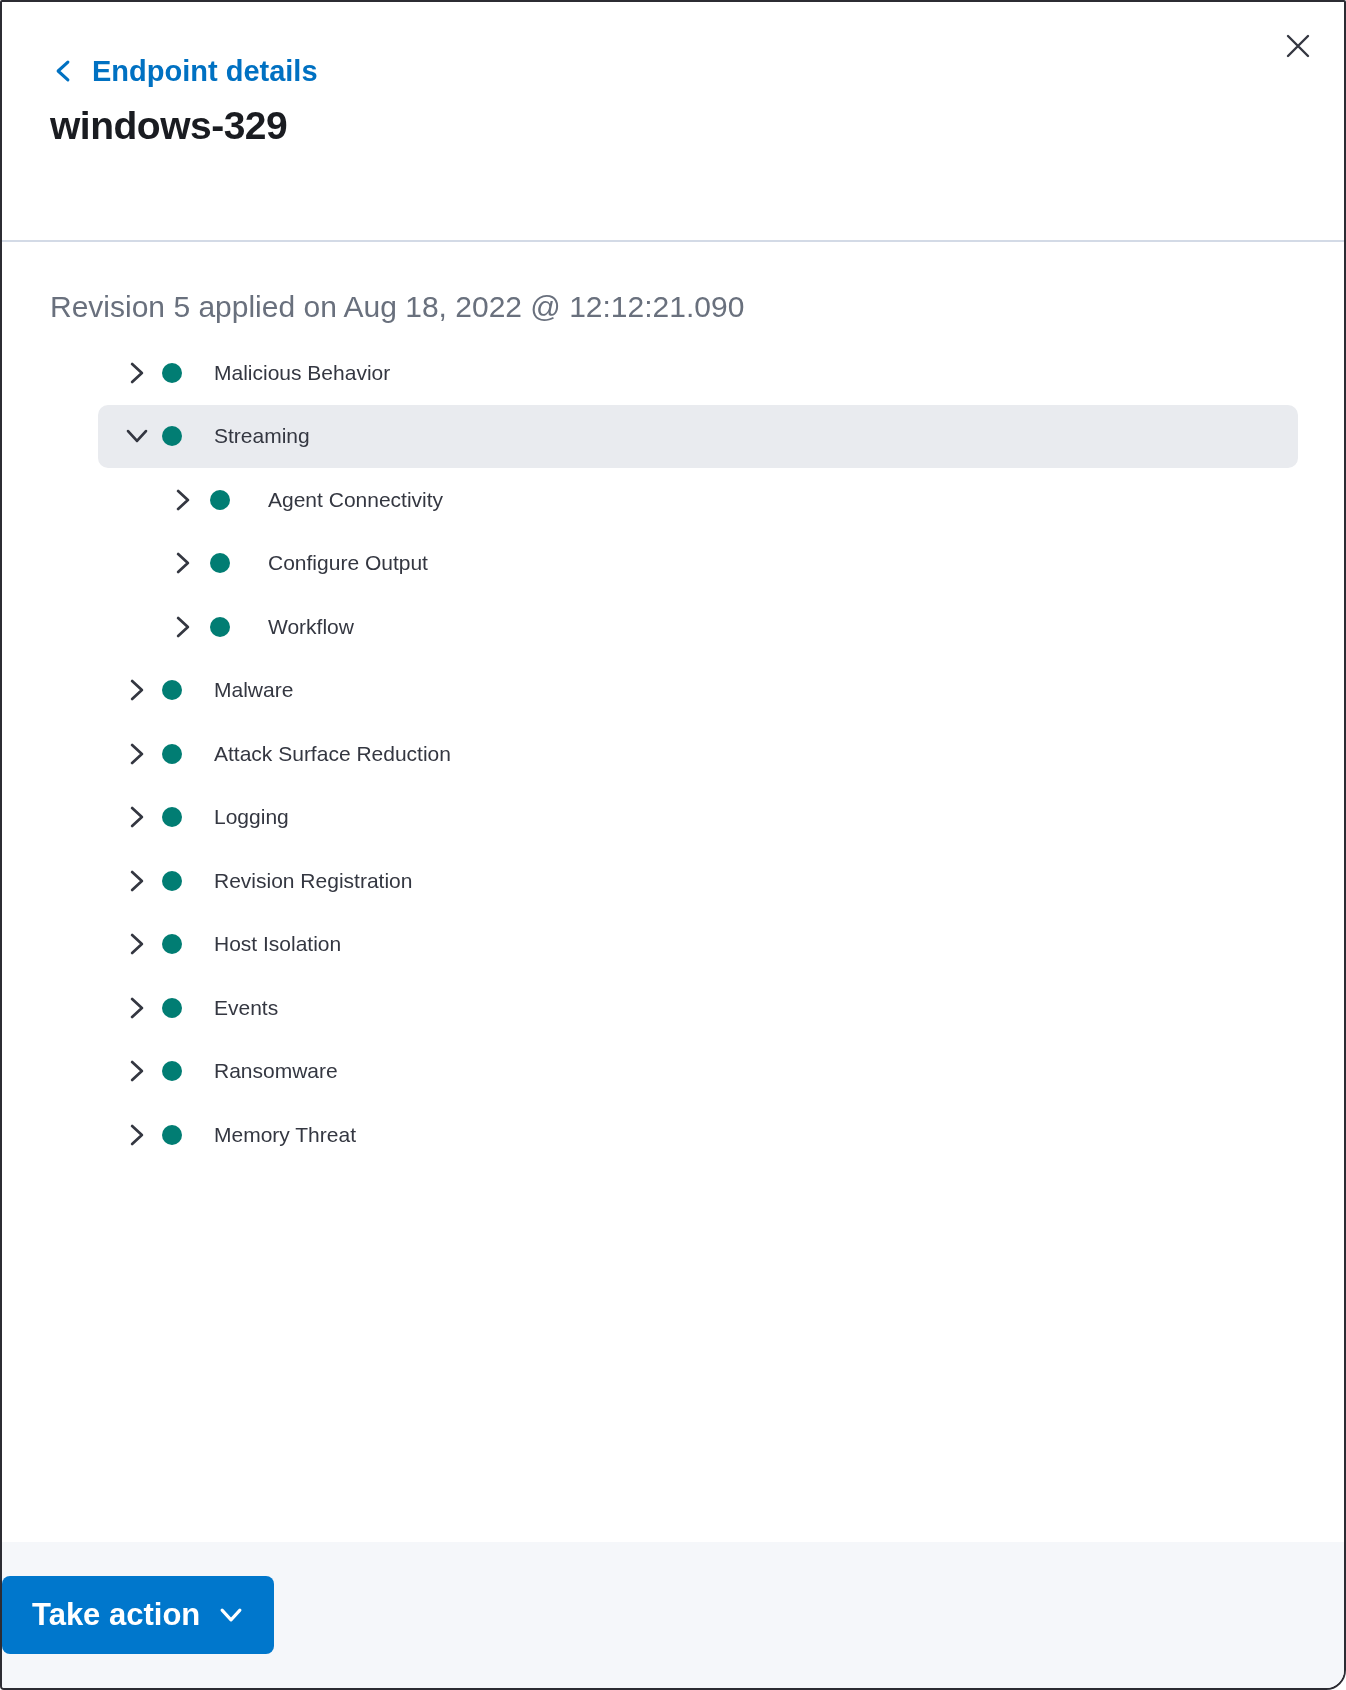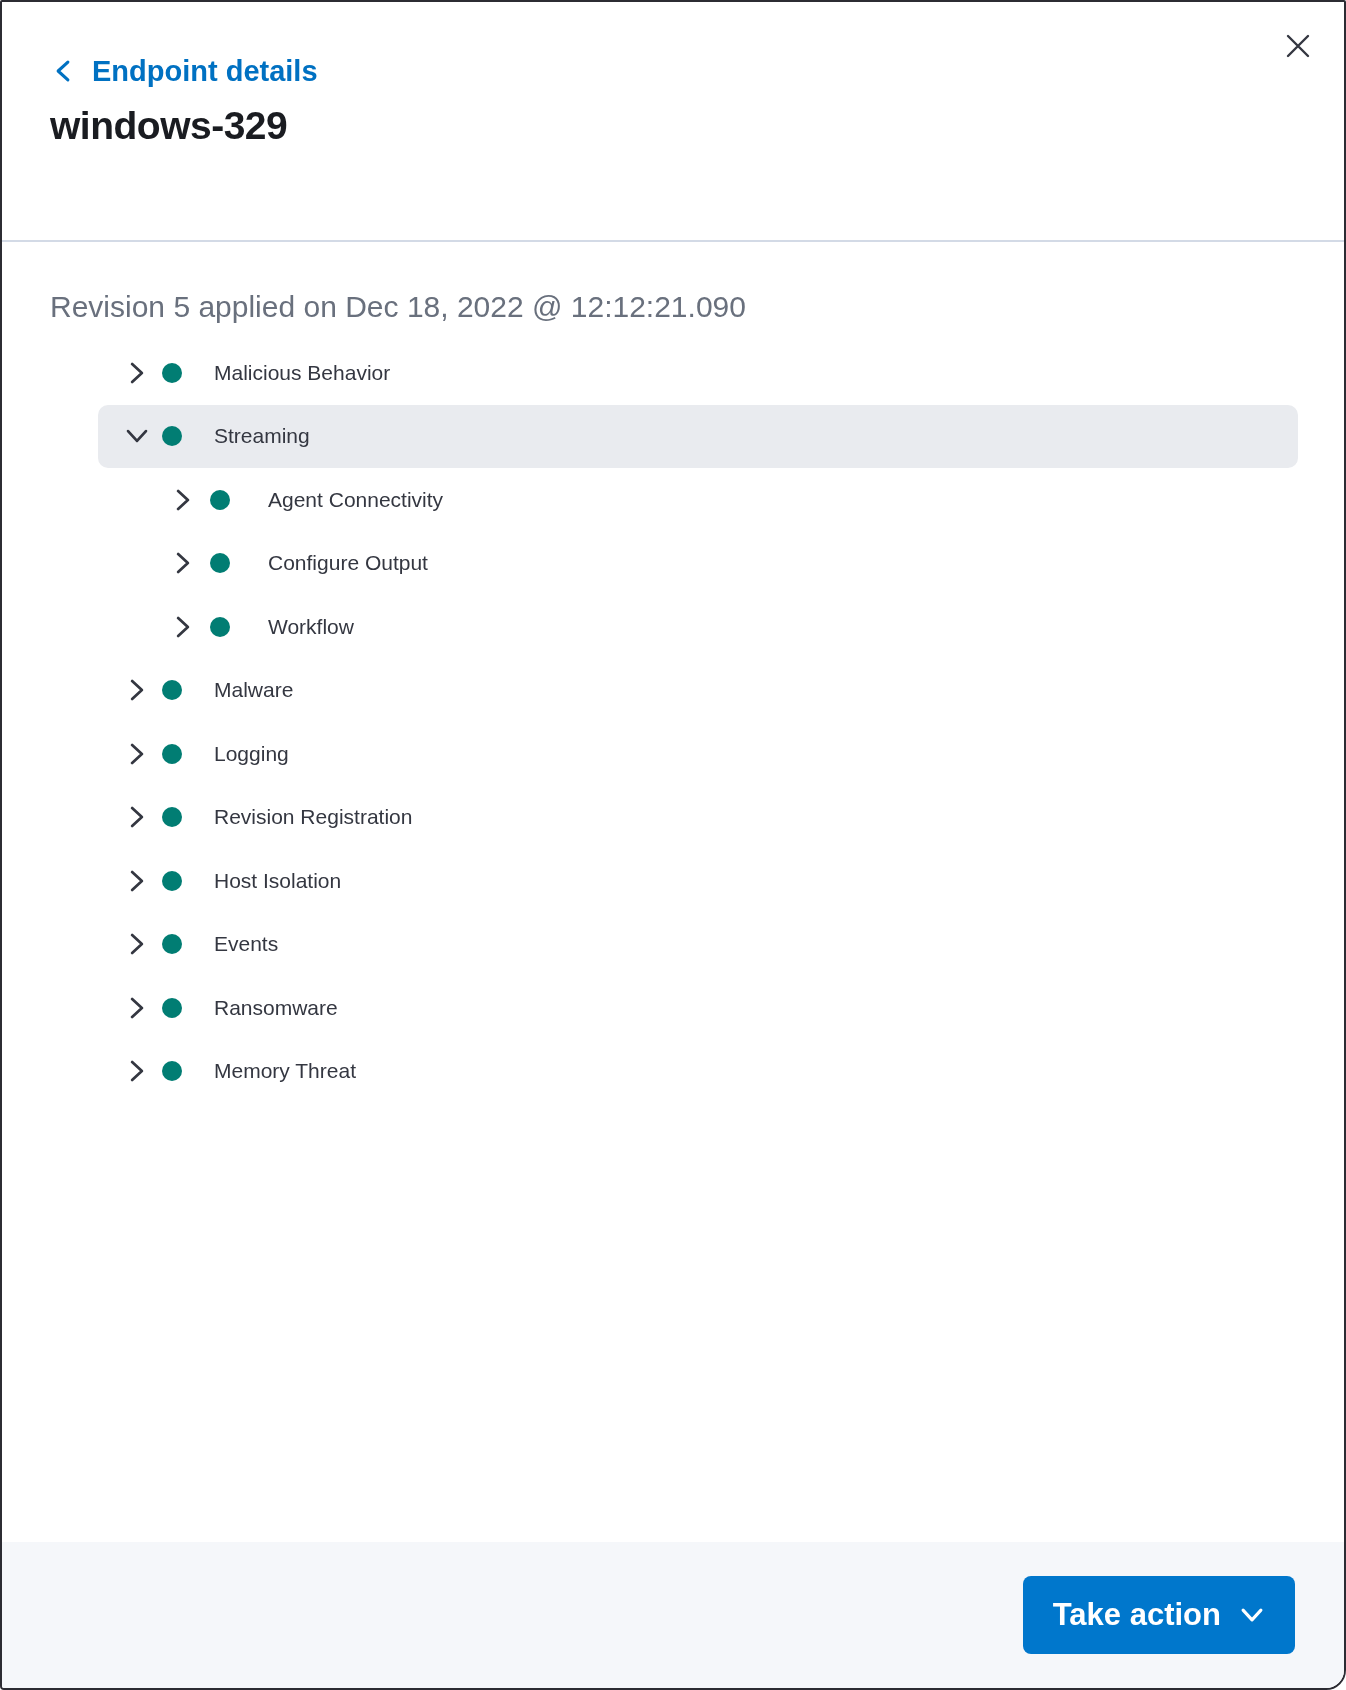--- a/index.html
+++ b/index.html
@@ -91,21 +91,21 @@
     background: var(--highlight, #e9ebef);
     border-radius: 10px;
     z-index: 0;
   }
 
   
   .footer {
     position: absolute; left: 0; right: 0; bottom: 0;
     height: 146px;
     background: var(--footer_bg, #f5f7fa);
-    display: flex; align-items: center; justify-content: flex-end;
+    display: flex; align-items: center; justify-content: flex-start;
     padding-right: 49px;
   }
   .take-action-btn {
     min-width: 250px; height: 78px;
     border: none; border-radius: 8px;
     background: var(--button_blue, #0077cc);
     color: #fff;
     font-family: inherit;
     font-size: 31px; font-weight: 700;
     display: flex; align-items: center; justify-content: center;
@@ -130,21 +130,21 @@
     <a class="back-link">
       <svg width="26" height="26" viewBox="0 0 16 16" fill="none" stroke="#0071c2" stroke-width="1.9" stroke-linecap="round" stroke-linejoin="round" style="transform:rotate(180deg)">
         <path d="M5 2.5 L11 8 L5 13.5"></path>
       </svg>
       <span>Endpoint details</span>
     </a>
     <h1 class="page-title">windows-329</h1>
   </div>
 
   <div class="content">
-    <p class="revision">Revision 5 applied on Dec 18, 2022 @ 12:12:21.090</p>
+    <p class="revision">Revision 5 applied on Aug 18, 2022 @ 12:12:21.090</p>
 
     <div class="tree" id="tree">
 
     <div class="row lvl1">
     <span class="chev">
       <svg width="26" height="26" viewBox="0 0 16 16" fill="none" stroke="#343741" stroke-width="1.7" stroke-linecap="round" stroke-linejoin="round">
         <path d="M5 2.5 L11 8 L5 13.5"></path>
       </svg>
     </span>
     <span class="dot"></span>
@@ -187,20 +187,29 @@
     <span class="lbl">Workflow</span>
   </div>
         <div class="row lvl1">
     <span class="chev">
       <svg width="26" height="26" viewBox="0 0 16 16" fill="none" stroke="#343741" stroke-width="1.7" stroke-linecap="round" stroke-linejoin="round">
         <path d="M5 2.5 L11 8 L5 13.5"></path>
       </svg>
     </span>
     <span class="dot"></span>
     <span class="lbl">Malware</span>
+  </div>
+        <div class="row lvl1">
+    <span class="chev">
+      <svg width="26" height="26" viewBox="0 0 16 16" fill="none" stroke="#343741" stroke-width="1.7" stroke-linecap="round" stroke-linejoin="round">
+        <path d="M5 2.5 L11 8 L5 13.5"></path>
+      </svg>
+    </span>
+    <span class="dot"></span>
+    <span class="lbl">Attack Surface Reduction</span>
   </div>
         <div class="row lvl1">
     <span class="chev">
       <svg width="26" height="26" viewBox="0 0 16 16" fill="none" stroke="#343741" stroke-width="1.7" stroke-linecap="round" stroke-linejoin="round">
         <path d="M5 2.5 L11 8 L5 13.5"></path>
       </svg>
     </span>
     <span class="dot"></span>
     <span class="lbl">Logging</span>
   </div>

